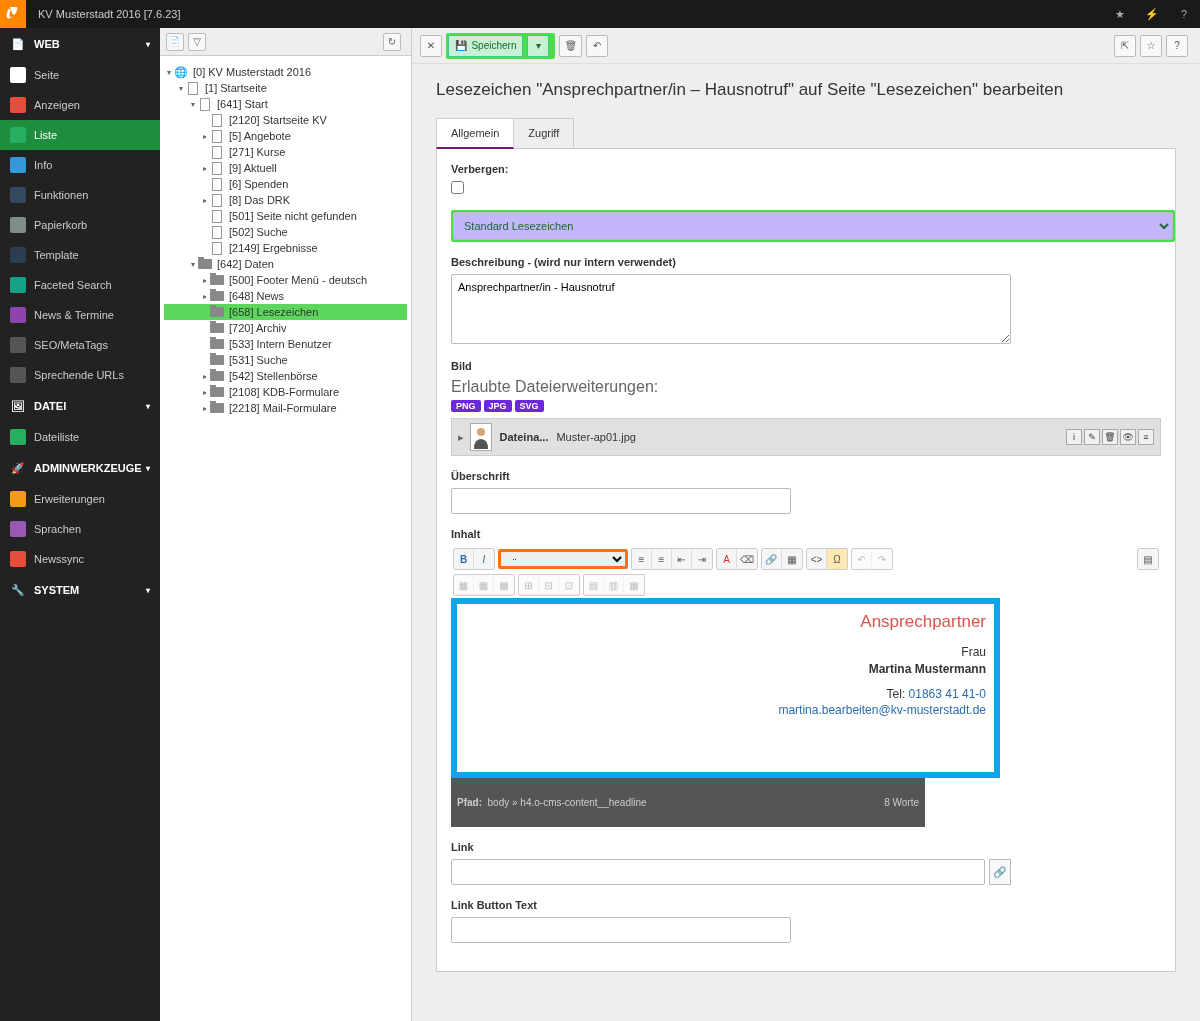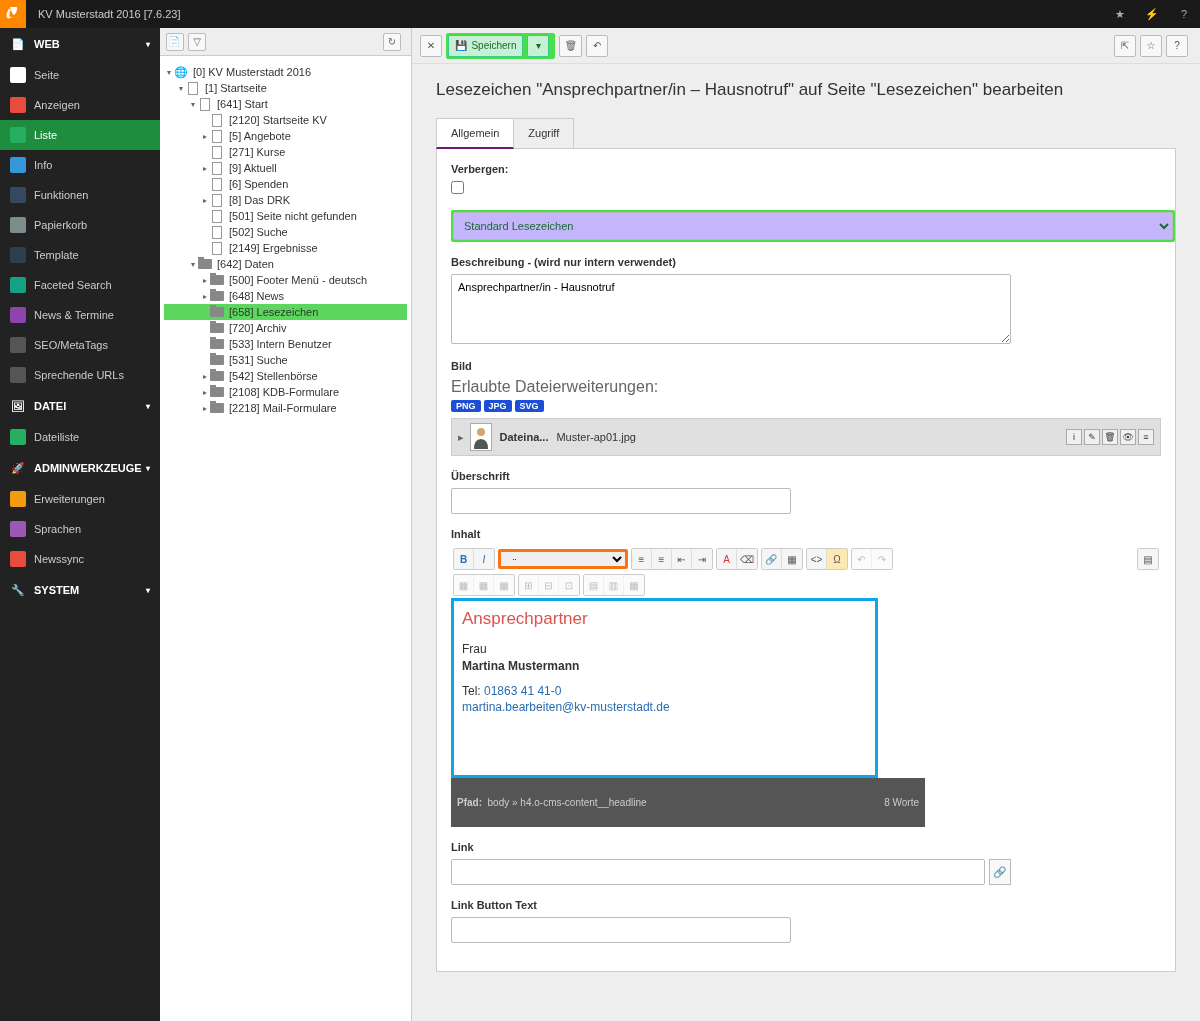--- a/index.html
+++ b/index.html
@@ -52,36 +52,36 @@
 .form-panel { background: #fff; border: 1px solid #ccc; border-top: none; padding: 14px; }
 .form-row { margin-bottom: 14px; }
 .form-row > label { display: block; font-size: 11px; font-weight: bold; color: #333; margin-bottom: 6px; }
 .form-row input[type=text], .form-row textarea, .form-row select { width: 100%; font-size: 11px; font-family: inherit; padding: 6px; border: 1px solid #bbb; border-radius: 2px; }
 .form-row textarea { height: 70px; resize: vertical; }
 .form-row.half input[type=text] { width: 340px; }
 .sel-wrap { position: relative; }
 .sel-wrap.hl { background: #4ade4a; padding: 2px; border-radius: 2px; display: block; }
 .sel-wrap select { color: #1a6b2e; }
 .ext-badges { display: flex; gap: 3px; }
-.badge { background: #1d4ed8; color: #fff; font-size: 9px; font-weight: bold; padding: 1px 5px; border-radius: 2px; }
+.badge { background: #6d28d9; color: #fff; font-size: 9px; font-weight: bold; padding: 1px 5px; border-radius: 2px; }
 .file-row { margin-top: 6px; background: #e0e0e0; border: 1px solid #ccc; display: flex; align-items: center; padding: 4px 6px; }
 .file-row .thumb { width: 22px; height: 28px; background: #fff; border: 1px solid #aaa; margin-right: 8px; display: flex; align-items: center; justify-content: center; }
 .file-row .fname-label { font-weight: bold; margin-right: 8px; }
 .file-row .spacer { flex: 1; }
 .file-row .fa { width: 16px; height: 16px; border: 1px solid #aaa; background: #f0f0f0; margin-left: 2px; display: flex; align-items: center; justify-content: center; font-size: 9px; cursor: pointer; }
 
 .rte-wrap { }
 .rte-toolbar { display: flex; flex-wrap: wrap; gap: 3px; margin-bottom: 0; padding: 2px; align-items: center; }
 .rte-toolbar .grp { display: flex; border: 1px solid #ccc; border-radius: 2px; overflow: hidden; }
 .rte-toolbar .b { width: 20px; height: 20px; display: flex; align-items: center; justify-content: center; background: #f5f5f5; border-right: 1px solid #ddd; cursor: pointer; font-size: 10px; color: #555; }
 .rte-toolbar .b:last-child { border-right: none; }
 .rte-toolbar .b.dis { opacity: 0.4; cursor: default; }
 .rte-toolbar select { height: 20px; font-size: 10px; border: 3px solid #f97316; }
 .rte-toolbar .rt-right { margin-left: auto; }
-.rte-editor { width: 427px; border: 3px solid #0ea5e9; background: #fff; padding: 8px; font-size: 12px; min-height: 180px; }
+.rte-editor { width: 549px; border: 6px solid #0ea5e9; background: #fff; padding: 8px; font-size: 12px; min-height: 180px; text-align: right; }
 .rte-editor h4 { color: #d9534f; font-size: 17px; font-weight: normal; margin-bottom: 12px; }
 .rte-editor p { margin-bottom: 8px; line-height: 1.4; }
 .rte-editor a { color: #2a6cb0; }
 .rte-path { background: #555; color: #ccc; font-size: 10px; padding: 19px 6px; width: 474px; display: flex; }
 .rte-path .pw { flex: 1; }
 .link-grp { display: flex; gap: 4px; }
 .link-grp input { flex: 1; }
 .link-grp .lbtn { width: 22px; height: 26px; border: 1px solid #bbb; background: #f8f8f8; display: flex; align-items: center; justify-content: center; cursor: pointer; }
 svg { display: block; }
 </style>

